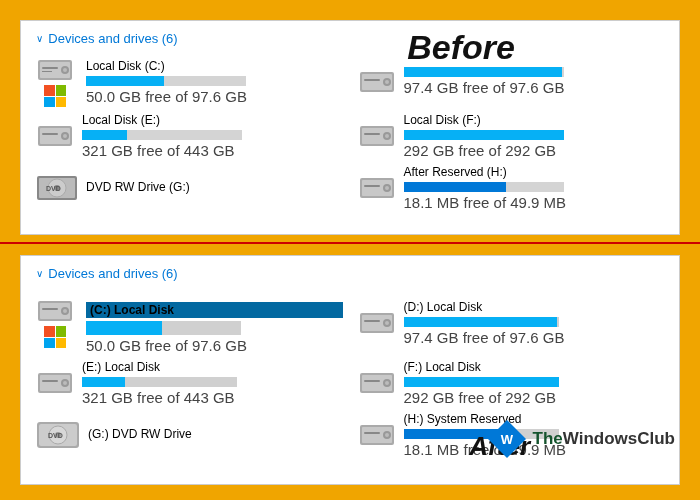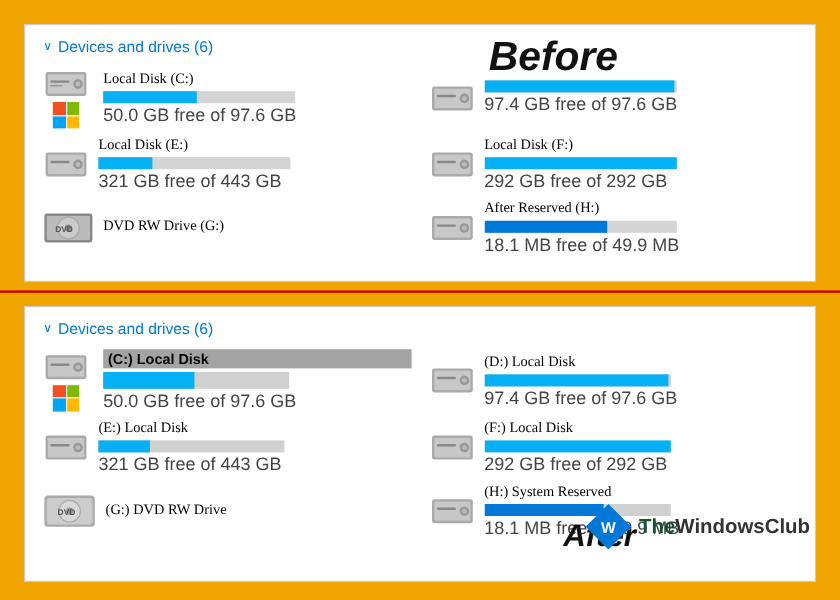--- a/index.html
+++ b/index.html
@@ -62,21 +62,20 @@
     }
 
     .drive-info {
       flex: 1;
     }
 
     .drive-name {
       font-size: 12px;
       color: #000;
       margin-bottom: 3px;
-      font-family: Liberation Serif, serif;
     }
 
     .progress-bar-container {
       width: 160px;
       height: 10px;
       background: #d4d4d4;
       border-radius: 0;
       position: relative;
       margin-bottom: 2px;
     }
@@ -302,21 +301,21 @@
             <rect x="6" y="11" width="16" height="2" rx="1" fill="#888"></rect>
           </svg>
           <div class="win-tile" style="width:22px;height:22px;margin-top:1px;">
             <div></div>
               <div></div>
               <div></div>
               <div></div>
           </div>
         </div>
         <div class="drive-info">
-          <div style="background:#a3a3a3; padding:1px 4px; font-weight:600; font-size:12px; margin-bottom:3px;">(C:) Local Disk</div>
+          <div style="background:#0369a1; padding:1px 4px; font-weight:600; font-size:12px; margin-bottom:3px;margin-top:11px;">(C:) Local Disk</div>
           <div style="width:155px; height:14px; background:#d0d0d0; position:relative; margin-bottom:2px;">
             <div style="width:49%; height:100%; background:#06b0f5;"></div>
           </div>
           <div class="drive-free">50.0 GB free of 97.6 GB</div>
         </div>
       </div>
 
       <div class="drive-item">
         <svg width="38" height="28" viewBox="0 0 38 28" style="flex-shrink:0">
           <rect x="2" y="4" width="34" height="20" rx="2" fill="#aaa"></rect>

